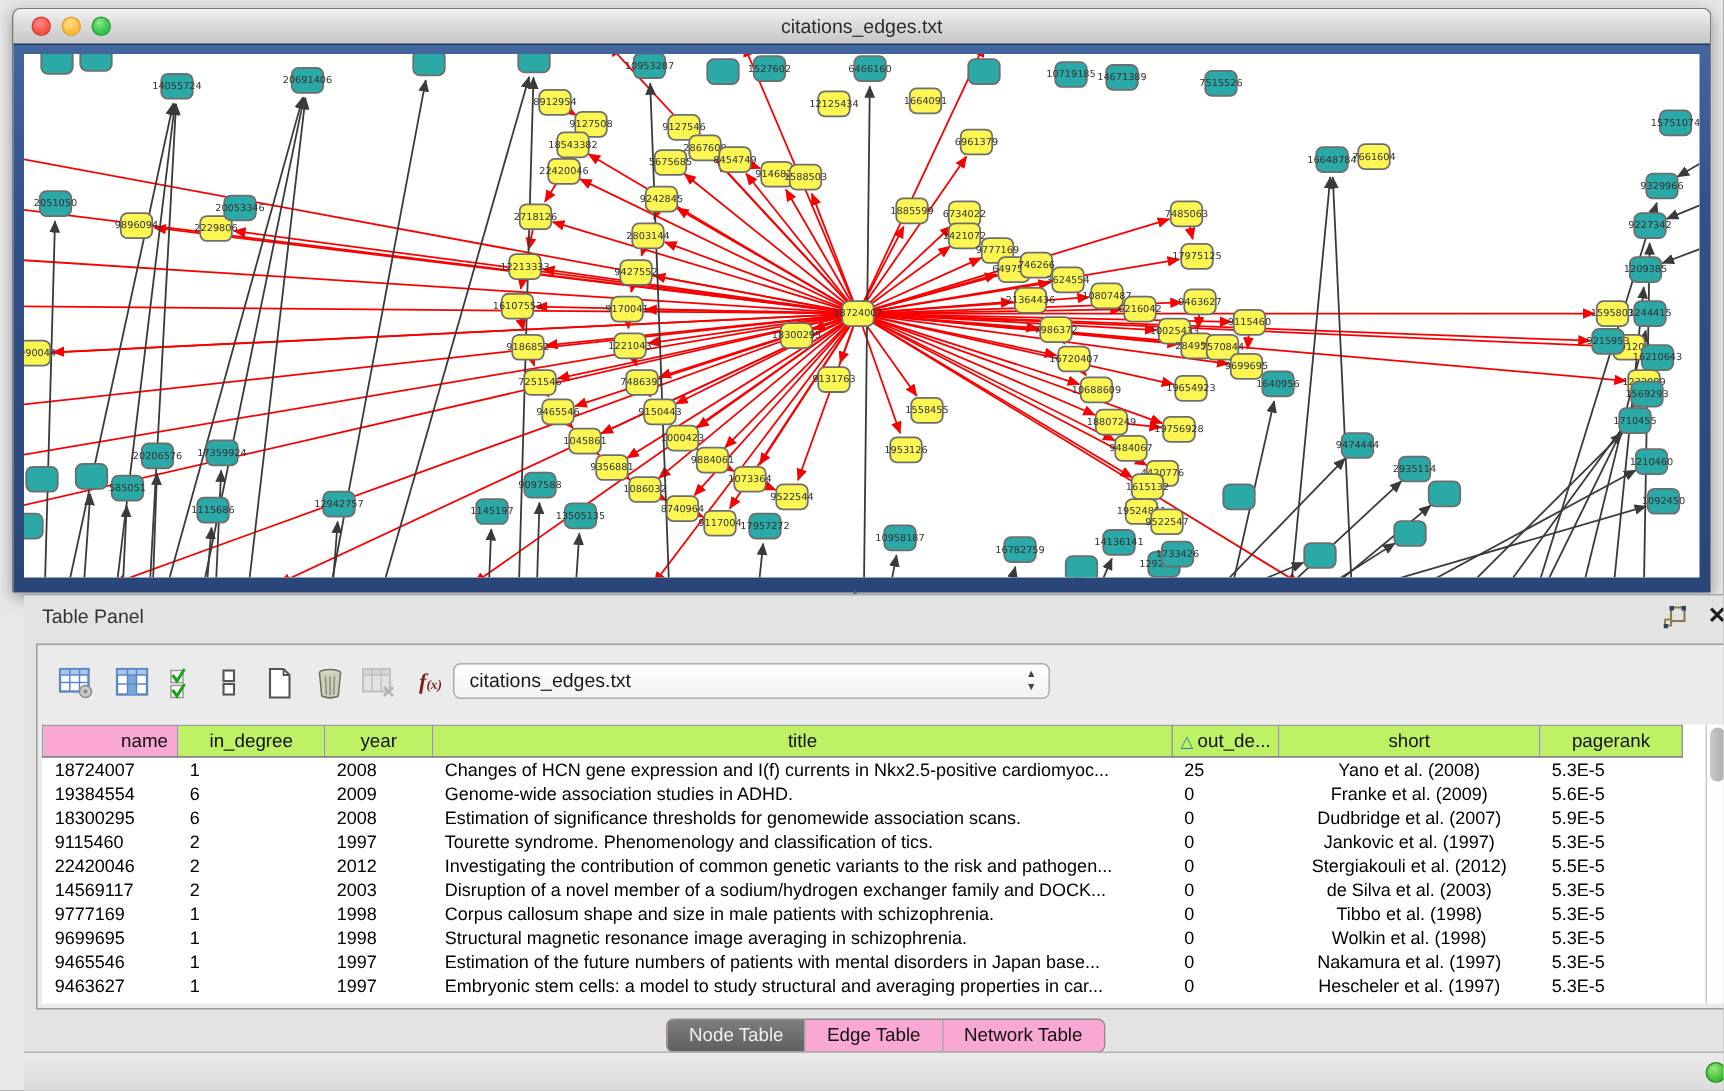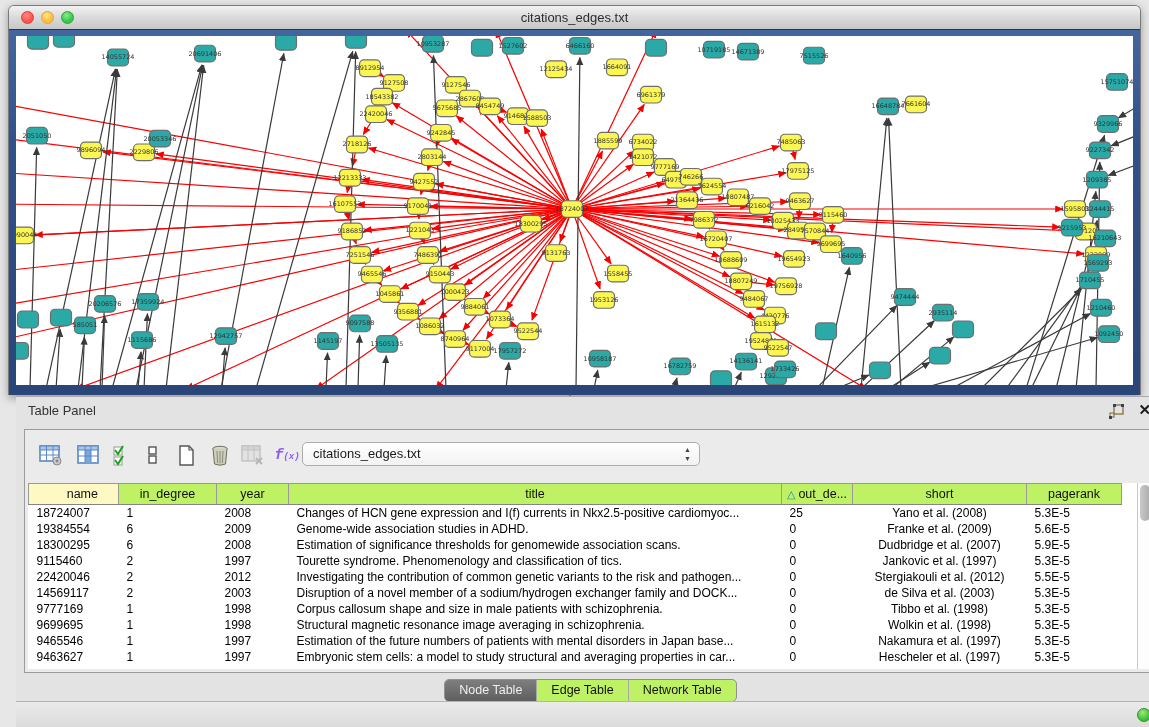--- a/index.html
+++ b/index.html
@@ -70,57 +70,57 @@
   .net-select .stepper{position:absolute;right:8px;top:2px;font-size:7px;line-height:9px;color:#444;text-align:center;}
 
   
   .tbl-wrap{position:absolute;left:3px;right:3px;top:53px;bottom:3px;background:#fff;overflow:hidden;}
   table.node-table{border-collapse:collapse;table-layout:fixed;width:1093px;}
   table.node-table th{
     height:20px;background:#bef264;border:1px solid #9a9a9a;border-bottom:1px solid #858585;
     font-size:12.5px;font-weight:normal;color:#111;text-align:center;padding:0 4px;
     overflow:hidden;white-space:nowrap;
   }
-  table.node-table th.h-name{background:#fef9c3;text-align:right;padding-right:20px;}
+  table.node-table th.h-name{background:#f9a8d4;text-align:right;padding-right:6px;}
   table.node-table th .sort-tri{color:#2D7FB5;font-size:11px;margin-right:3px;}
   table.node-table td{
     height:16px;font-size:12px;color:#000;padding:0 4px 0 8px;
     overflow:hidden;white-space:nowrap;border:none;
   }
   table.node-table td.c5{text-align:center;padding-left:4px;}
   .vscroll{
     position:absolute;top:0;right:0;width:15px;bottom:0;background:#FDFDFD;
     border-left:1px solid #C9C9C9;
   }
   .vscroll .thumb{position:absolute;left:2px;top:2px;width:10px;height:36px;border-radius:6px;
     background:linear-gradient(90deg,#c9c9c9,#ababab);}
 
   
   .tab-bar{position:absolute;left:0;right:0;top:280px;height:26px;display:flex;justify-content:center;align-items:center;}
-  .seg{display:inline-flex;border:1px solid #8f8f8f;border-radius:5px;overflow:hidden;background:#bef264;
+  .seg{display:inline-flex;border:1px solid #8f8f8f;border-radius:5px;overflow:hidden;background:#f9a8d4;
        box-shadow:0 1px 1px rgba(255,255,255,.7);}
   .seg button{
     all:unset;height:21px;line-height:21px;padding:0 14px;font-size:12.5px;color:#111;
     font-family:"Liberation Sans", sans-serif;text-align:center;cursor:default;
   }
   .seg button + button{border-left:1px solid #A7A7A7;}
   .seg button.selected{background:linear-gradient(#7E7E7E,#5F5F5F);color:#EFEFEF;}
 
   
   .status-bar{
     position:absolute;left:0;right:0;top:304px;height:27px;
     background:linear-gradient(#EAEAEA,#DADADA);border-top:1px solid #B2B2B2;
   }
   .memory-label{position:absolute;right:36px;top:7px;font-size:11.5px;color:#222;margin-top:23px;}
   .memory-dot{position:absolute;right:14px;top:6px;width:14px;height:14px;border-radius:50%;
     background:radial-gradient(circle at 38% 30%,#9BE87A,#3FBE35 65%);border:1px solid #2E9227;box-sizing:border-box;}
 
   
   .icon-grid{width:24px;height:21px;}
-  .fx{font-family:Liberation Mono, monospace;font-style:italic;font-size:15px;color:#8b5cf6;font-weight:bold;}
+  .fx{font-family:Liberation Serif, serif;font-style:italic;font-size:15px;color:#7f1d1d;font-weight:bold;}
   .fx small{font-size:9px;}
 </style>
 </head>
 <body>
 
 <div id="net-window">
   <div class="titlebar">
     <div class="lights">
       <div class="light red"></div>
       <div class="light yellow"></div>

